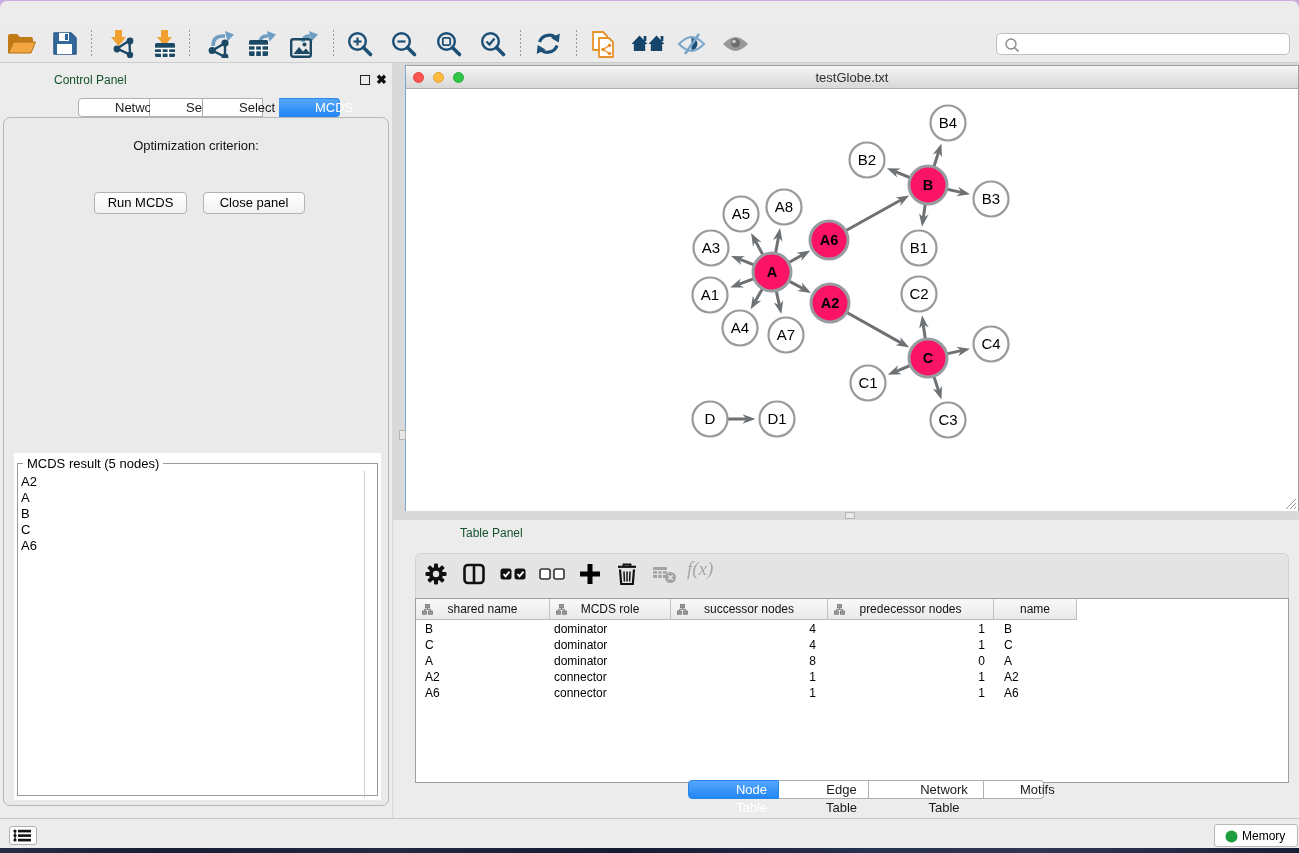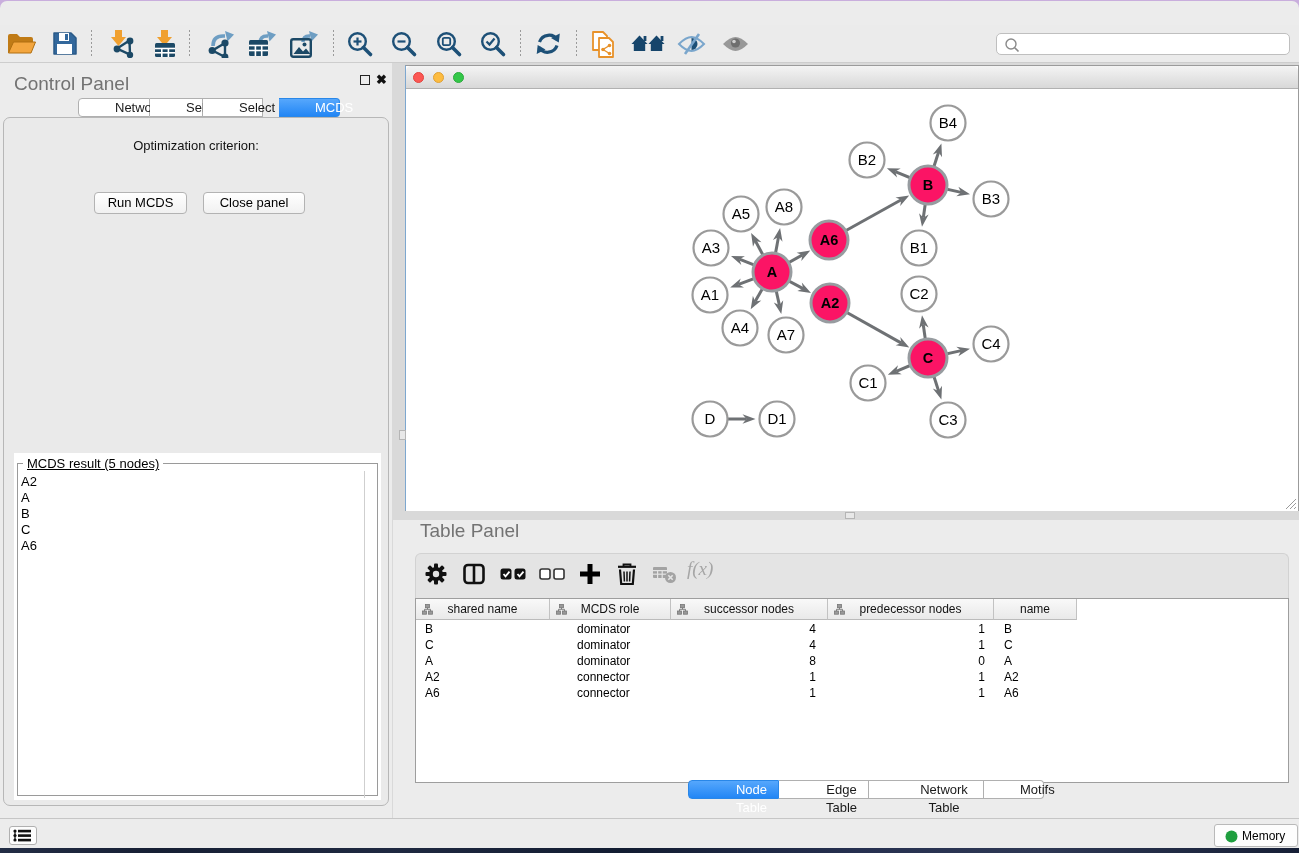--- a/index.html
+++ b/index.html
@@ -24,21 +24,21 @@
 .sep { position:absolute; top:5px; height:28px; width:1px;
   background-image:linear-gradient(#9a9a9a 40%, rgba(0,0,0,0) 0%);
   background-size:1px 4px; }
 .ticon { position:absolute; top:5px; }
 #searchbox { position:absolute; left:996px; top:8px; width:294px; height:22px;
   background:#fff; border:1px solid #bfbfbf; border-radius:5px; }
 #main { position:absolute; left:0; top:62px; width:1299px; height:755px;
   background:#d9d9d9; }
 #ctrlpanel { position:absolute; left:0; top:0; width:392px; height:755px;
   background:#ececec; }
-.paneltitle { position:absolute; font-size:19px; color:#737373; }
+.paneltitle { position:absolute; font-size:12px; color:#14532d;margin-left:40px; }
 .winbtn { position:absolute; width:10px; height:10px; border:1.5px solid #222; }
 .xbtn { position:absolute; font-size:13px; font-weight:bold; color:#111; line-height:12px; }
 #tabbody { position:absolute; left:3px; top:54px; width:386px; height:689px;
   background:#eaeaea; border:1px solid #b7b7b7; border-radius:7px; }
 #tabs { position:absolute; left:78px; top:35px; height:19px; display:flex; z-index:5; }
 .tab { height:19px; background:#fff; border:1px solid #b0b0b0; border-left:none;
   font-size:13px; color:#1a1a1a; text-align:center; line-height:18px;padding-left:36px; }
 .tab.first { border-left:1px solid #b0b0b0; border-radius:4px 0 0 4px; }
 .tab.last { border-radius:0 4px 4px 0; }
 .tab.sel { background:linear-gradient(#56a7fc,#2286f5); color:#fff; border-color:#2987e8;margin-left:16px; }
@@ -50,21 +50,21 @@
 #dropdown .stepper { position:absolute; right:1px; top:1px; width:20px; height:19px;
   border-radius:3px 3px 3px 3px; background:linear-gradient(#6db1fd,#1c78f0); margin:0px; }
 .btn { position:absolute; height:22px; background:linear-gradient(#ffffff,#f1f1f1);
   border:1px solid #b3b3b3; border-radius:4px; font-size:13px; color:#000;
   text-align:center; line-height:20px; }
 #resultbox { position:absolute; left:14px; top:390px; width:367px; height:347px;
   background:#fff; }
 #fieldset { position:absolute; left:3px; top:10px; width:361px; height:333px;
   border:1px solid #9a9a9a; }
 #fieldlegend { position:absolute; left:9px; top:3px; background:#fff;
-  padding:0 4px; font-size:13px; color:#000;text-decoration:underline; }
+  padding:0 4px; font-size:13px; color:#000; }
 #resultlist { position:absolute; left:7px; top:21px; font-size:13px; color:#000; line-height:16px; }
 #rscroll { position:absolute; right:16px; top:18px; bottom:2px; width:1px; background:#cfcfcf; }
 #netwin { position:absolute; left:405px; top:2px; width:894px; height:446px;
   border:1px solid #9b9b9b; border-left:1px solid #7da7cf; background:#fff; }
 #nettitle { position:absolute; left:0; top:0; width:100%; height:23px;
   background:linear-gradient(#f4f4f4,#d8d8d8); border-bottom:1px solid #b1b1b1;
   border-radius:5px 5px 0 0; }
 .tl2 { position:absolute; top:6px; width:11px; height:11px; border-radius:50%; border:1px solid; }
 .nttl { position:absolute; top:4px; width:100%; text-align:center; font-size:13px; color:#2f2f2f; }
 #netcontent { position:absolute; left:0; top:24px; width:892px; height:421px; background:#fff;text-decoration:underline; }
@@ -75,21 +75,21 @@
 #tptoolbar { position:absolute; left:22px; top:33px; width:874px; height:45px;
   background:#e4e4e4; border:1px solid #d2d2d2; border-bottom:none; border-radius:6px 6px 0 0; }
 .tpicon { position:absolute; top:8px; }
 #tptable { position:absolute; left:22px; top:78px; width:874px; height:185px;
   background:#fff; border:1px solid #9e9e9e; }
 .hcell { position:absolute; top:0; height:21px; background:linear-gradient(#f9f9f9,#e9e9e9);
   border-right:1px solid #c2c2c2; border-bottom:1px solid #bbb; font-size:12px; color:#111;
   text-align:center; line-height:20px; }
 .treeicon { position:absolute; left:6px; top:5px; }
 .trow { position:absolute; left:0; width:100%; height:16px; font-size:12px; color:#000; }
-.c1 { position:absolute; left:9px; } .c2 { position:absolute; left:161px;text-align:right; }
+.c1 { position:absolute; left:9px; } .c2 { position:absolute; left:138px;text-align:right; }
 .c3 { position:absolute; left:300px; width:100px; text-align:right; }
 .c4 { position:absolute; left:469px; width:100px; text-align:right; }
 .c5 { position:absolute; left:588px; }
 #btabs { position:absolute; left:279px; top:260px; height:20px; display:flex; }
 #statusbar { position:absolute; left:0; top:817px; width:1299px; height:30px;
   background:#ececec; border-top:1px solid #c6c6c6; }
 #listbtn { position:absolute; left:9px; top:7px; width:28px; height:19px;
   background:#fdfdfd; border:1px solid #b0b0b0; border-radius:3px; }
 #membtn { position:absolute; left:1214px; top:5px; width:84px; height:23px;
   background:#fdfdfd; border:1px solid #b9b9b9; border-radius:3px; font-size:12px; color:#000; }
@@ -257,20 +257,21 @@
   <div id="fieldlegend">MCDS result (5 nodes)</div>
   <div id="resultlist">A2<br>A<br>B<br>C<br>A6</div>
   <div id="rscroll"></div>
  </div>
 </div>
 <div id="netwin">
  <div id="nettitle">
           <div class="tl2" style="left:6.5px;background:#fc5753;border-color:#e2443f"></div>
   <div class="tl2" style="left:26.5px;background:#fdbc40;border-color:#e0a135"></div>
   <div class="tl2" style="left:46.5px;background:#33c748;border-color:#2bab3d"></div>
+  <div class="nttl">testGlobe.txt</div>
         </div>
  <div id="netcontent">
  <svg id="graph" width="894" height="421" viewBox="0 0 894 421">
 <g stroke="#6e7174" stroke-width="3" fill="#6e7174">
 <line x1="366" y1="182" x2="349.4" y2="150.9"></line>
 <polygon points="345.1,143.0 355.5,152.2 349.4,150.9 347.0,156.7" stroke="none"></polygon>
 <line x1="366" y1="182" x2="372.5" y2="147.0"></line>
 <polygon points="374.1,138.1 376.5,151.8 372.5,147.0 367.0,150.1" stroke="none"></polygon>
 <line x1="366" y1="182" x2="333.4" y2="169.2"></line>
 <polygon points="325.0,165.9 338.9,166.2 333.4,169.2 335.3,175.1" stroke="none"></polygon>
@@ -359,21 +360,21 @@
               <line x1="3" y1="13" x2="13" y2="3"></line>
               <line x1="7" y1="13" x2="13" y2="7"></line>
               <line x1="11" y1="13" x2="13" y2="11"></line>
             </g>
  </svg>
  </div>
 </div>
 <div id="scrollnub1"></div>
 <div id="scrollnub2"></div>
 <div id="tablepanel">
- <div class="paneltitle" style="left:27px; top:0">Table Panel</div>
+ <div class="paneltitle" style="left:27px; top:6px">Table Panel</div>
 
  <div id="tptoolbar">
   <svg class="tpicon" style="left:8px" width="24" height="24" viewBox="0 0 24 24">
    <g fill="#111">
    <g transform="translate(12,12)">
     <g>
                   <rect x="-2" y="-10.5" width="4" height="5" rx="1"></rect>
                 </g>
     <g transform="rotate(45)">
                   <rect x="-2" y="-10.5" width="4" height="5" rx="1"></rect>

